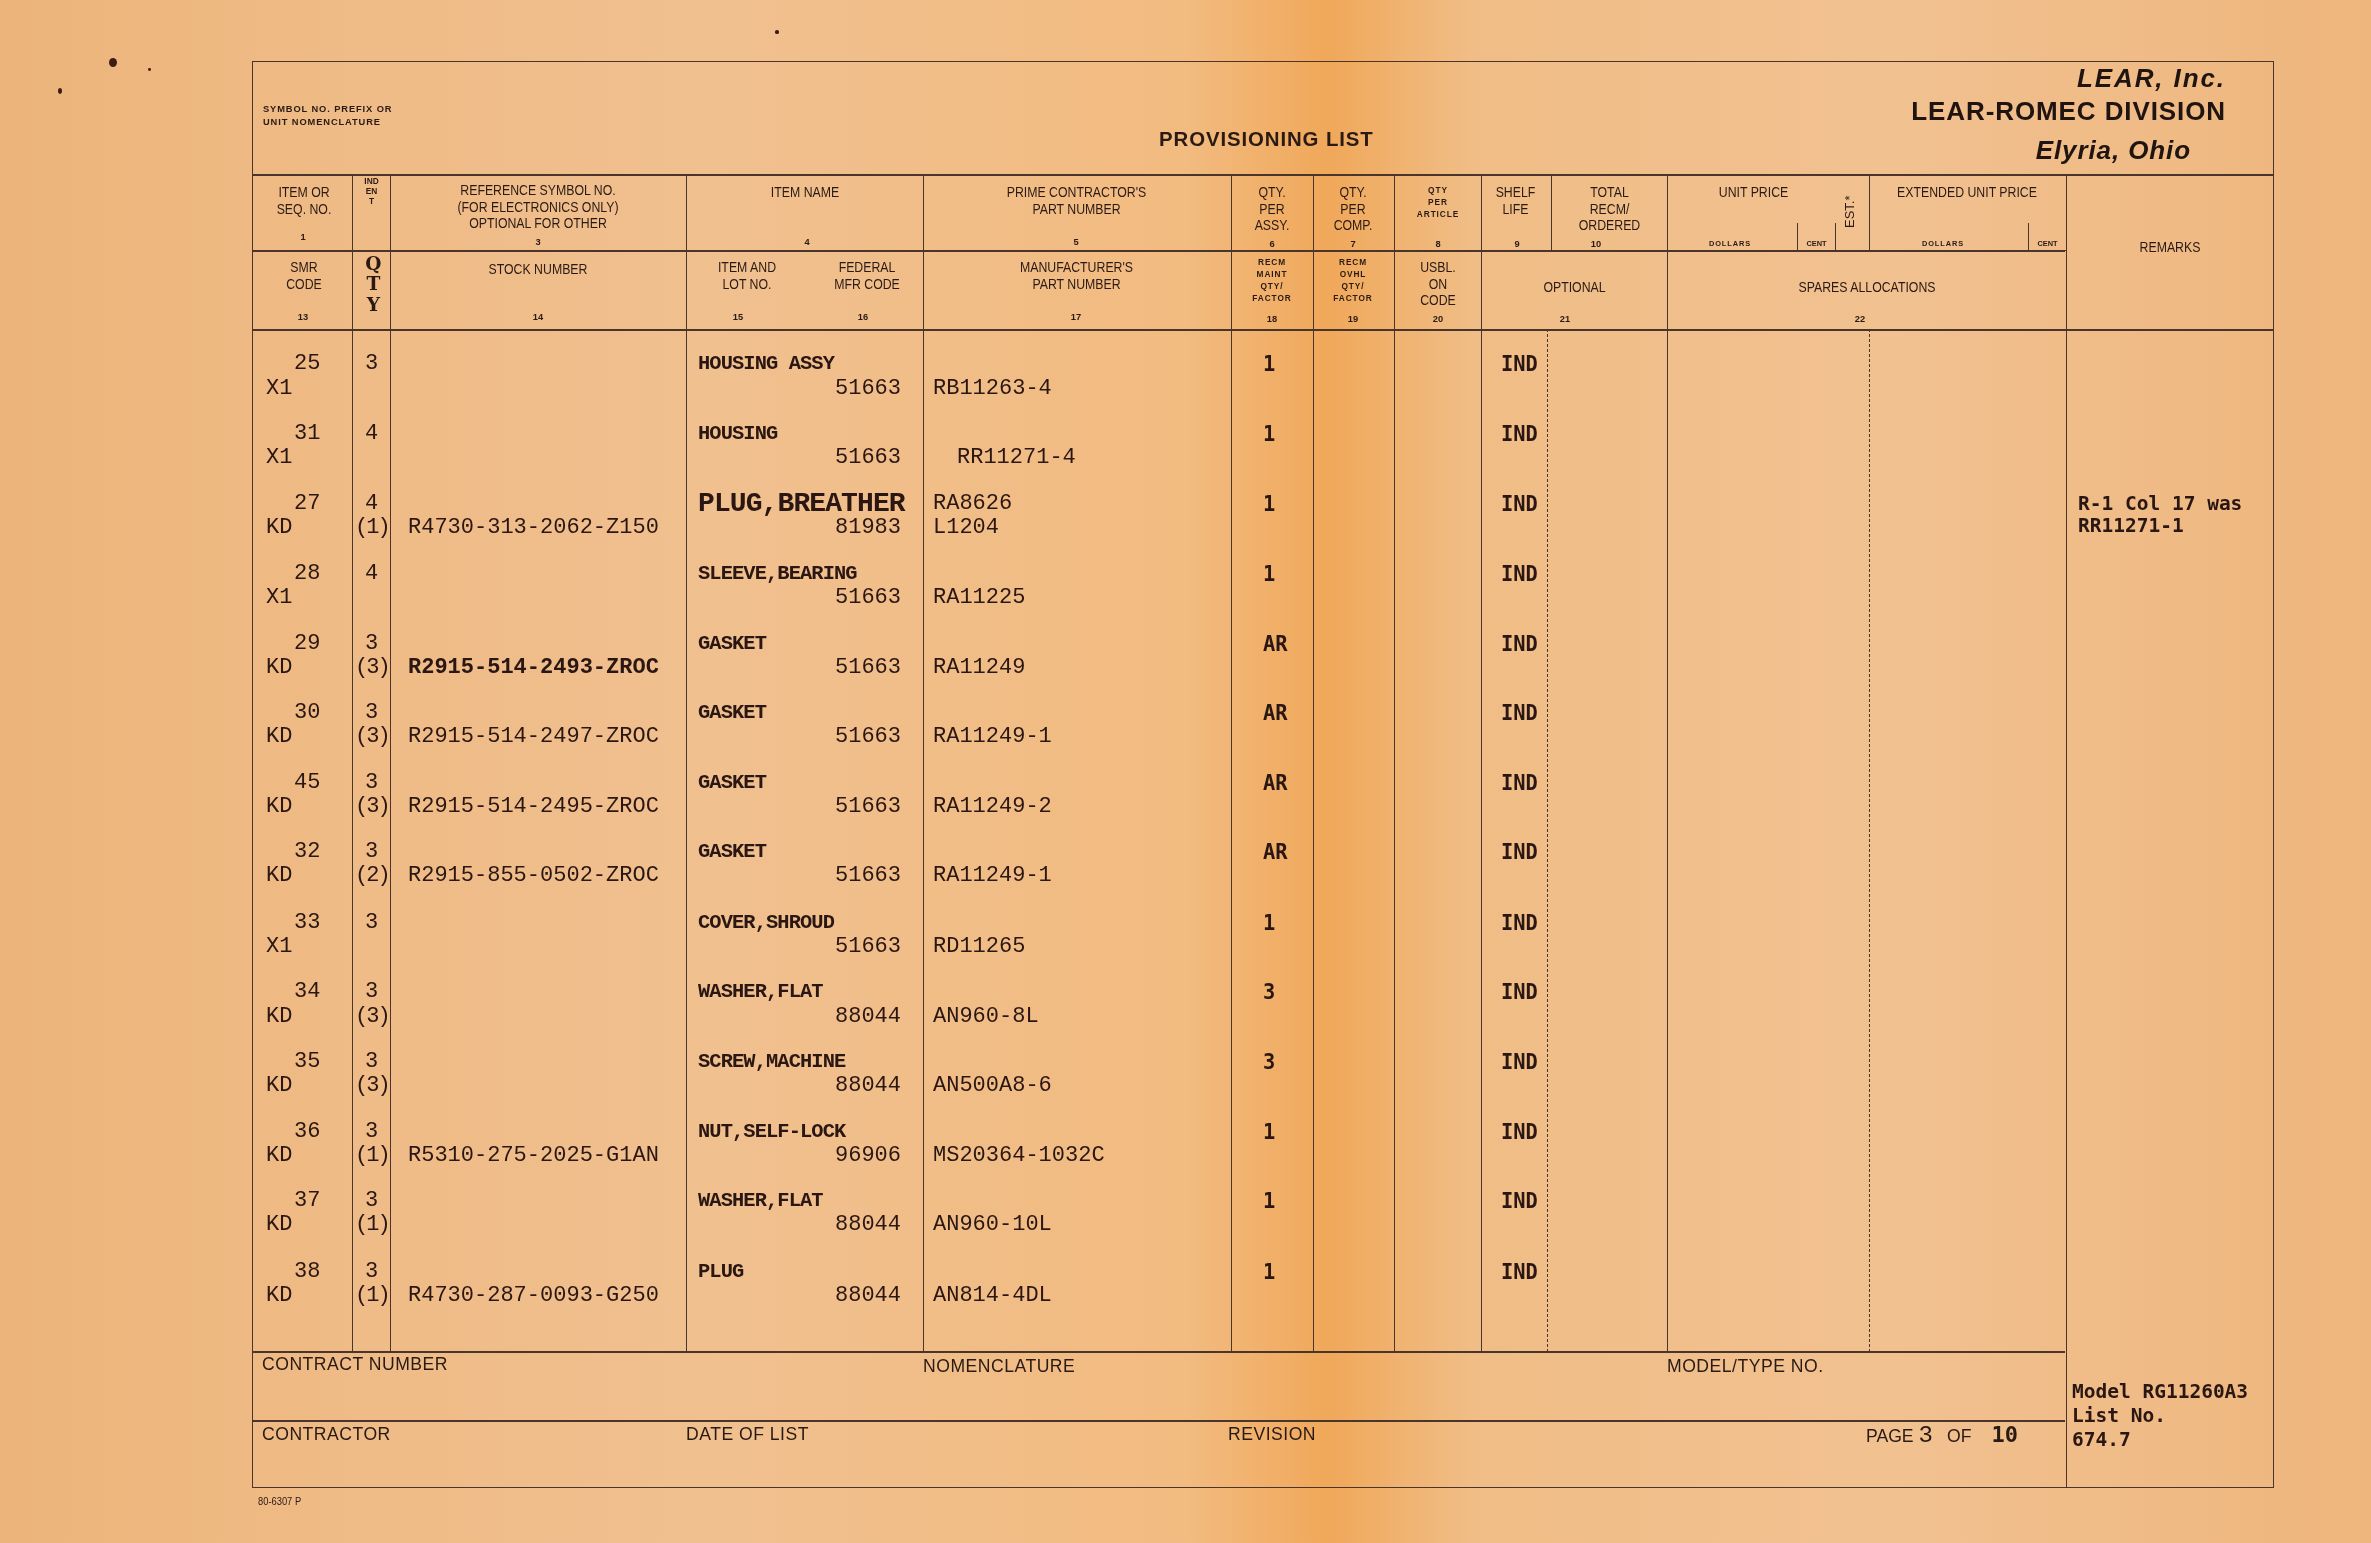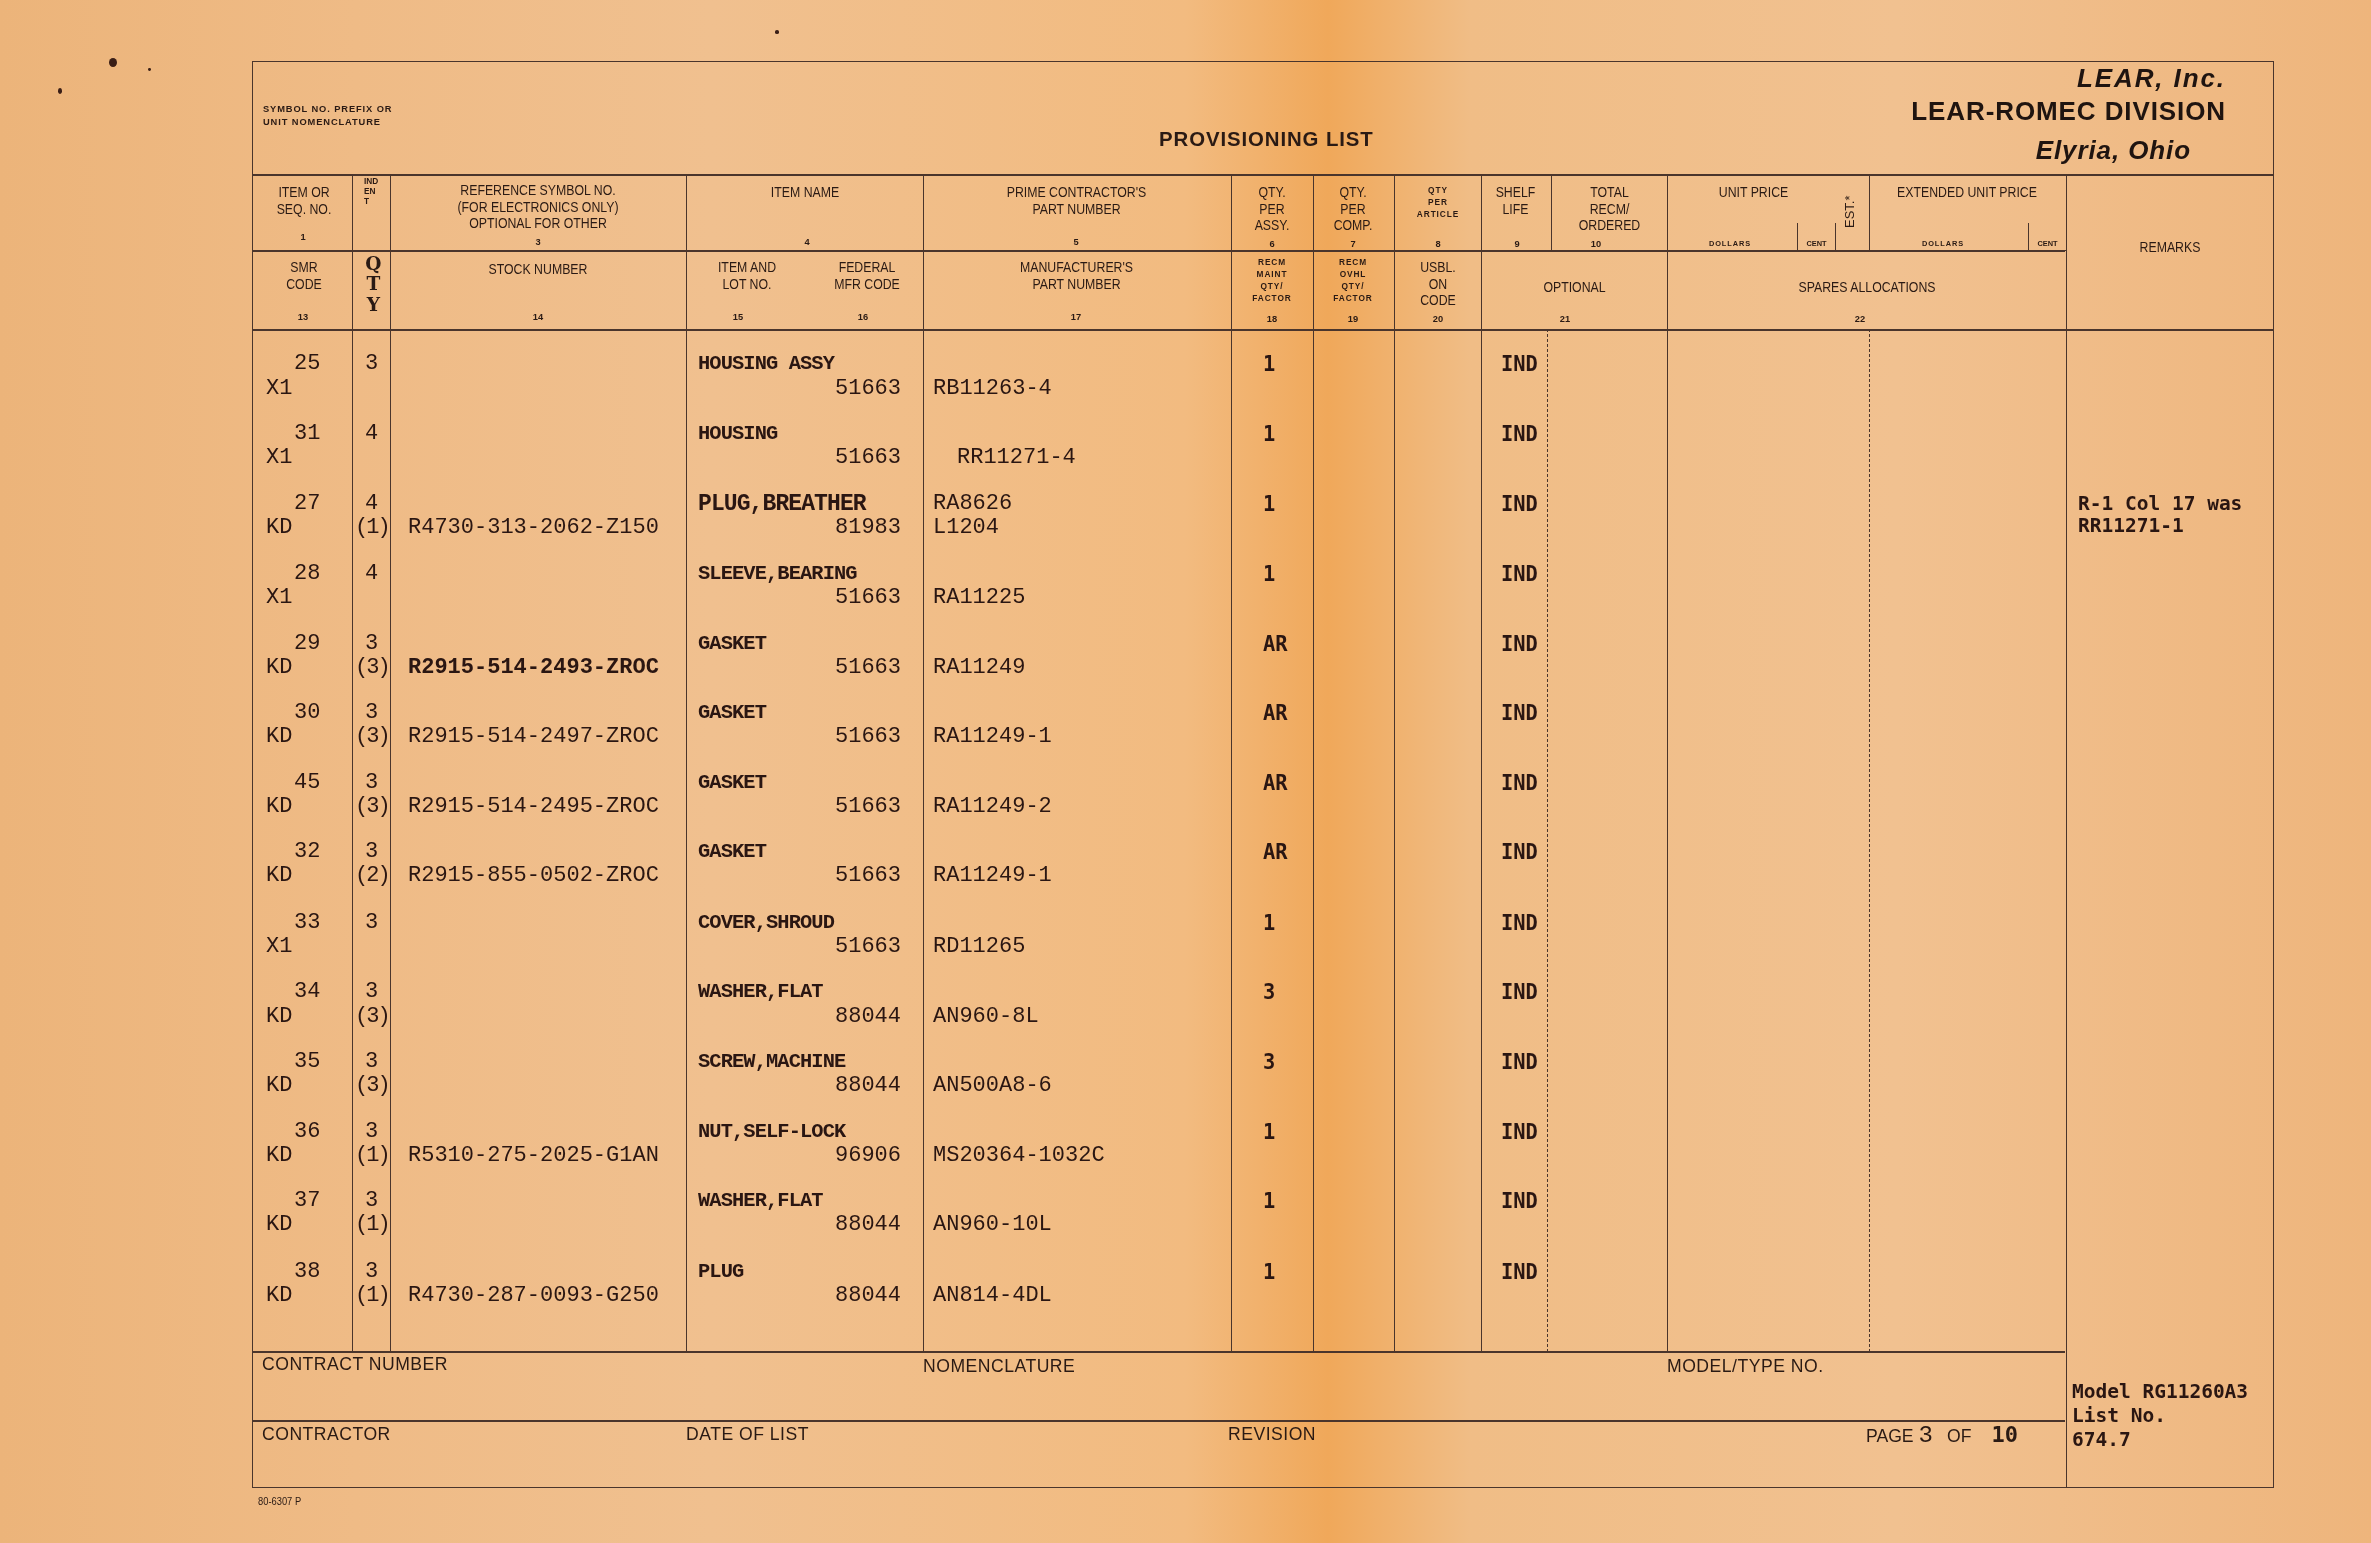--- a/index.html
+++ b/index.html
@@ -58,21 +58,21 @@
 <div class="vl" style="left:1869px;top:174px;height:78px;"></div>
 <div class="vd" style="left:1869px;top:329px;height:1023px;border-left-width:0.9px;"></div>
 <div class="vl" style="left:2066px;top:174px;height:1313px;"></div>
 <div class="vl" style="left:1797px;top:223px;height:28px;"></div>
 <div class="vl" style="left:1835px;top:223px;height:28px;"></div>
 <div class="vl" style="left:2028px;top:223px;height:28px;"></div>
 
 <div class="lbl" style="left:260px;top:184px;width:88px;white-space:pre-line;">ITEM OR
 SEQ. NO.</div>
 <div class="num" style="left:289px;top:232px;width:28px;">1</div>
-<div class="abs" style="left:364px;top:176px;width:15px;font-size:8.3px;font-weight:bold;line-height:10.2px;word-break:break-all;">INDENT</div>
+<div class="abs" style="left:364px;top:176px;width:15px;font-size:8.3px;font-weight:bold;line-height:10.2px;text-align:center;word-break:break-all;">INDENT</div>
 <div class="lbl" style="left:399px;top:182px;width:278px;white-space:pre-line;">REFERENCE SYMBOL NO.
 (FOR ELECTRONICS ONLY)
 OPTIONAL FOR OTHER</div>
 <div class="num" style="left:524px;top:237px;width:28px;">3</div>
 <div class="lbl" style="left:696px;top:184px;width:218px;">ITEM NAME</div>
 <div class="num" style="left:793px;top:237px;width:28px;">4</div>
 <div class="lbl" style="left:932px;top:184px;width:289px;white-space:pre-line;">PRIME CONTRACTOR'S
 PART NUMBER</div>
 <div class="num" style="left:1062px;top:237px;width:28px;">5</div>
 <div class="lbl" style="left:1234px;top:184px;width:76px;white-space:pre-line;">QTY.
@@ -164,21 +164,21 @@
     <div class="tw twb" style="left:1263px;top:422px;width:37px;">1</div>
     <div class="tw twb" style="left:1501px;top:422px;">IND</div>
     <div class="tw twb" style="left:2078px;top:493px;font-size:19.5px;line-height:22px;">R-1 Col 17 was
 RR11271-1</div>
     <div></div>
     <div class="tw " style="left:294px;top:492px;">27</div>
     <div class="tw " style="left:266px;top:516px;">KD</div>
     <div class="tw " style="left:365px;top:492px;">4</div>
     <div class="tw " style="left:355px;top:516px;letter-spacing:-1.9px;">(1)</div>
     <div class="tw " style="left:408px;top:516px;">R4730-313-2062-Z150</div>
-    <div class="tw " style="left:698px;top:492px;font-size:23px;font-weight:bold;letter-spacing:-0.9px;font-family:Liberation Mono, monospace;">PLUG,BREATHER</div>
+    <div class="tw " style="left:698px;top:492px;font-size:28px;font-weight:bold;letter-spacing:-0.9px;font-family:Liberation Mono, monospace;">PLUG,BREATHER</div>
     <div class="tw " style="left:835px;top:516px;">81983</div>
     <div class="tw " style="left:933px;top:492px;">RA8626</div>
     <div class="tw " style="left:933px;top:516px;">L1204</div>
     <div class="tw twb" style="left:1263px;top:492px;width:37px;">1</div>
     <div class="tw twb" style="left:1501px;top:492px;">IND</div>
     <div class="tw twb" style="left:2078px;top:562px;font-size:19.5px;line-height:22px;"></div>
     <div></div>
     <div class="tw " style="left:294px;top:562px;">28</div>
     <div class="tw " style="left:266px;top:586px;">X1</div>
     <div class="tw " style="left:365px;top:562px;">4</div>

